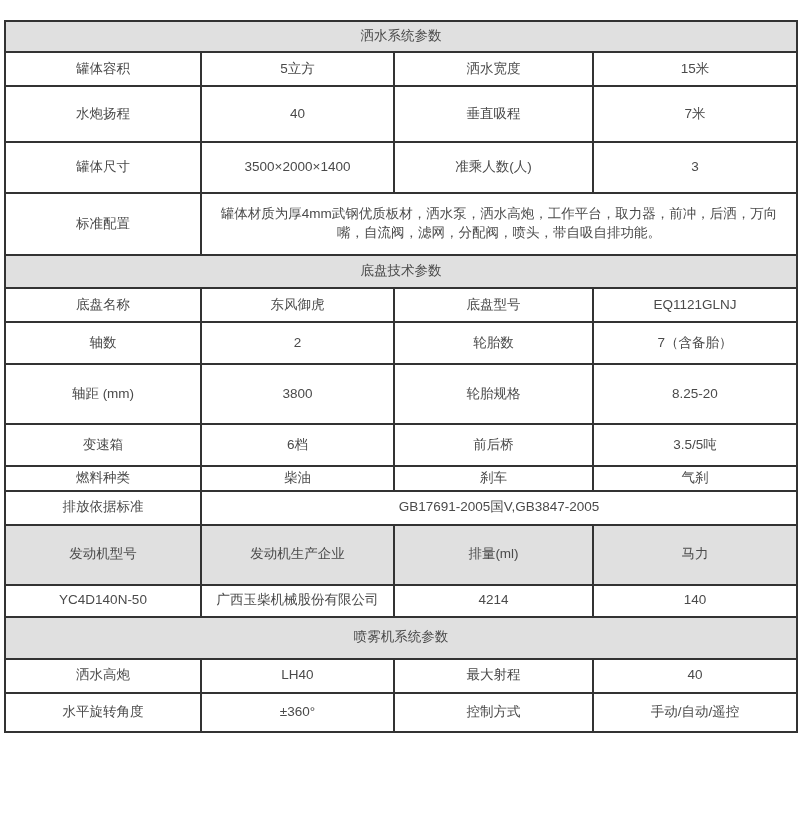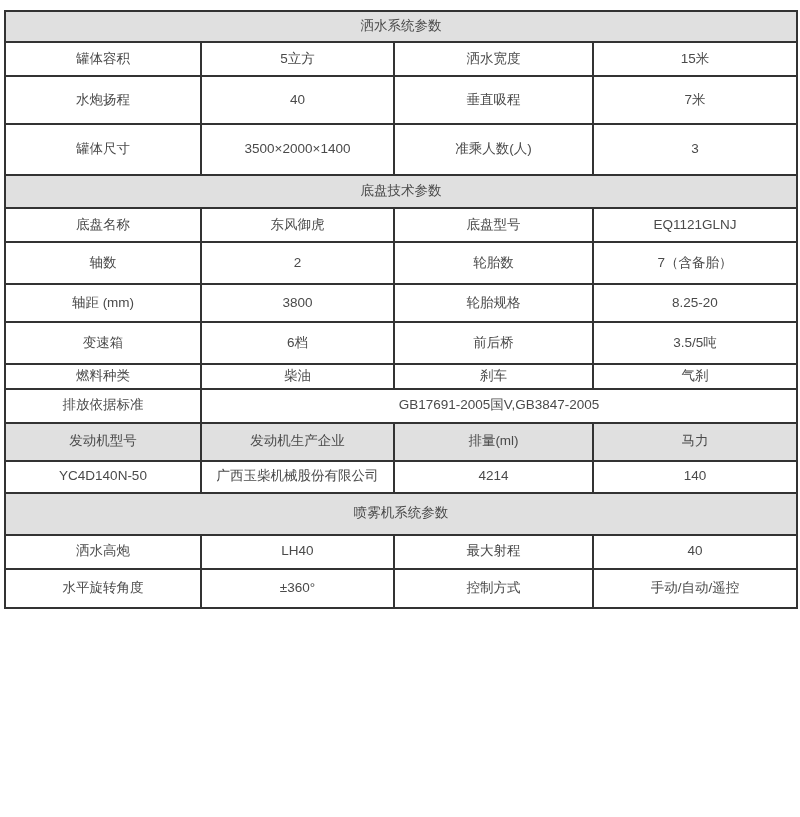--- a/index.html
+++ b/index.html
@@ -15,21 +15,21 @@
   body{
     width:800px;height:817px;
     font-family:"Liberation Sans","DejaVu Sans",sans-serif;
     color:var(--c-text);
     overflow:hidden;
   }
   table.spec{
     border-collapse:collapse;
     table-layout:fixed;
     width:792px;
-    margin:10px 4px 0 4px;
+    margin:20px 4px 0 4px;
   }
   table.spec td{
     border:2px solid var(--c-border);
     text-align:center;
     vertical-align:middle;
     font-size:13.5px;
     padding:2px 8px;
     word-break:break-all;
     line-height:1.4;
   }
@@ -38,22 +38,22 @@
   }
   td.cfg{
     line-height:27px;
     padding:4px 14px;
   }
   td.top{
     vertical-align:top;
     padding-top:9px;
   }
   .h31{height:31px}.h33{height:33px}.h34{height:34px}.h39{height:39px}
-  .h41{height:23px}.h42{height:42px}.h43{height:38px}.h44{height:32px}
-  .h46{height:34px}.h48{height:48px}.h51{height:51px}.h62{height:62px}
+  .h41{height:23px}.h42{height:42px}.h43{height:60px}.h44{height:32px}
+  .h46{height:34px}.h48{height:56px}.h51{height:51px}.h62{height:62px}
 </style>
 </head>
 <body>
 
 <table class="spec">
   <colgroup>
     <col style="width:196px">
     <col style="width:193px">
     <col style="width:199px">
     <col style="width:204px">
@@ -73,20 +73,24 @@
     <td>水炮扬程</td>
     <td>40</td>
     <td>垂直吸程</td>
     <td>7米</td>
   </tr>
   <tr class="h51">
     <td>罐体尺寸</td>
     <td>3500×2000×1400</td>
     <td>准乘人数(人)</td>
     <td class="top">3</td>
+  </tr>
+  <tr class="h62">
+    <td>标准配置</td>
+    <td colspan="3" class="cfg">罐体材质为厚4mm武钢优质板材，洒水泵，洒水高炮，工作平台，取力器，前冲，后洒，万向嘴，自流阀，滤网，分配阀，喷头，带自吸自排功能。</td>
   </tr>
 
   <tr class="sec h33">
     <td colspan="4">底盘技术参数</td>
   </tr>
   <tr class="h46">
     <td>底盘名称</td>
     <td>东风御虎</td>
     <td>底盘型号</td>
     <td>EQ1121GLNJ</td>

